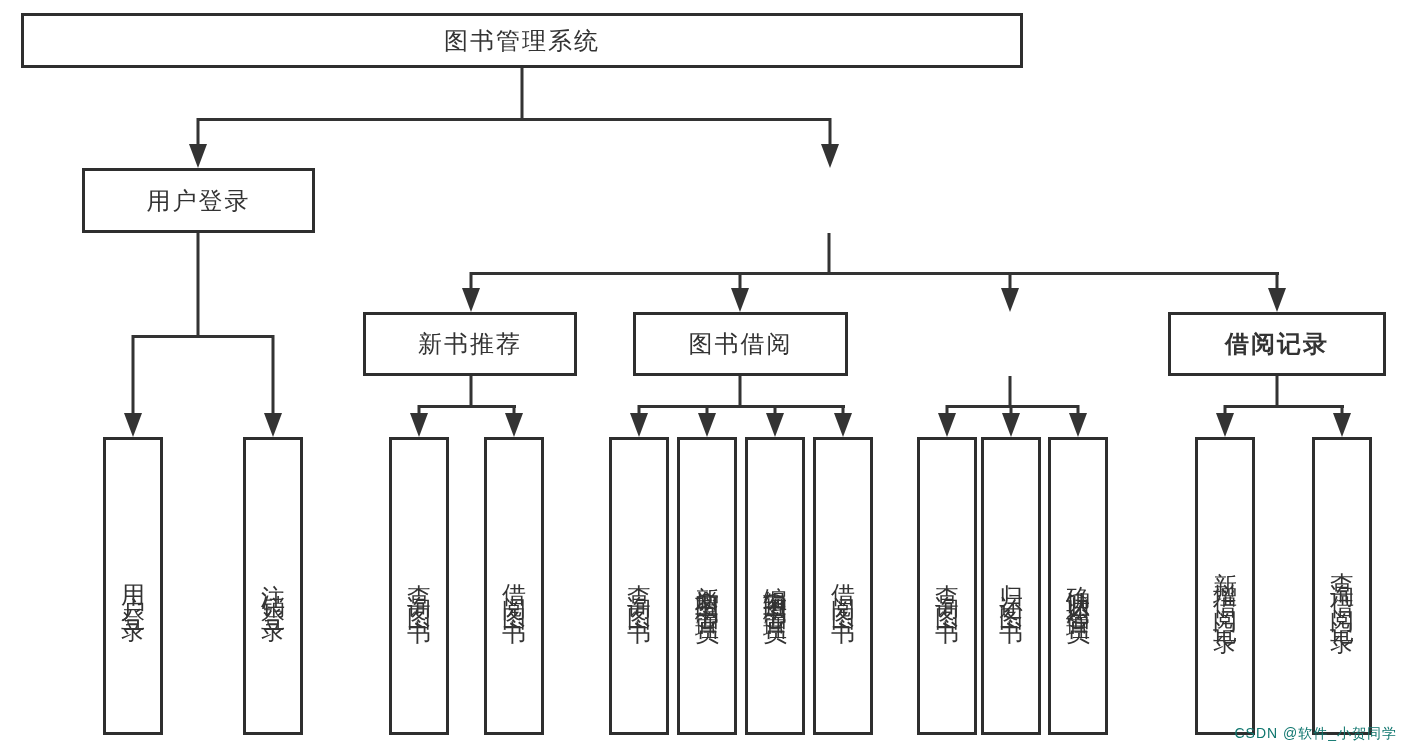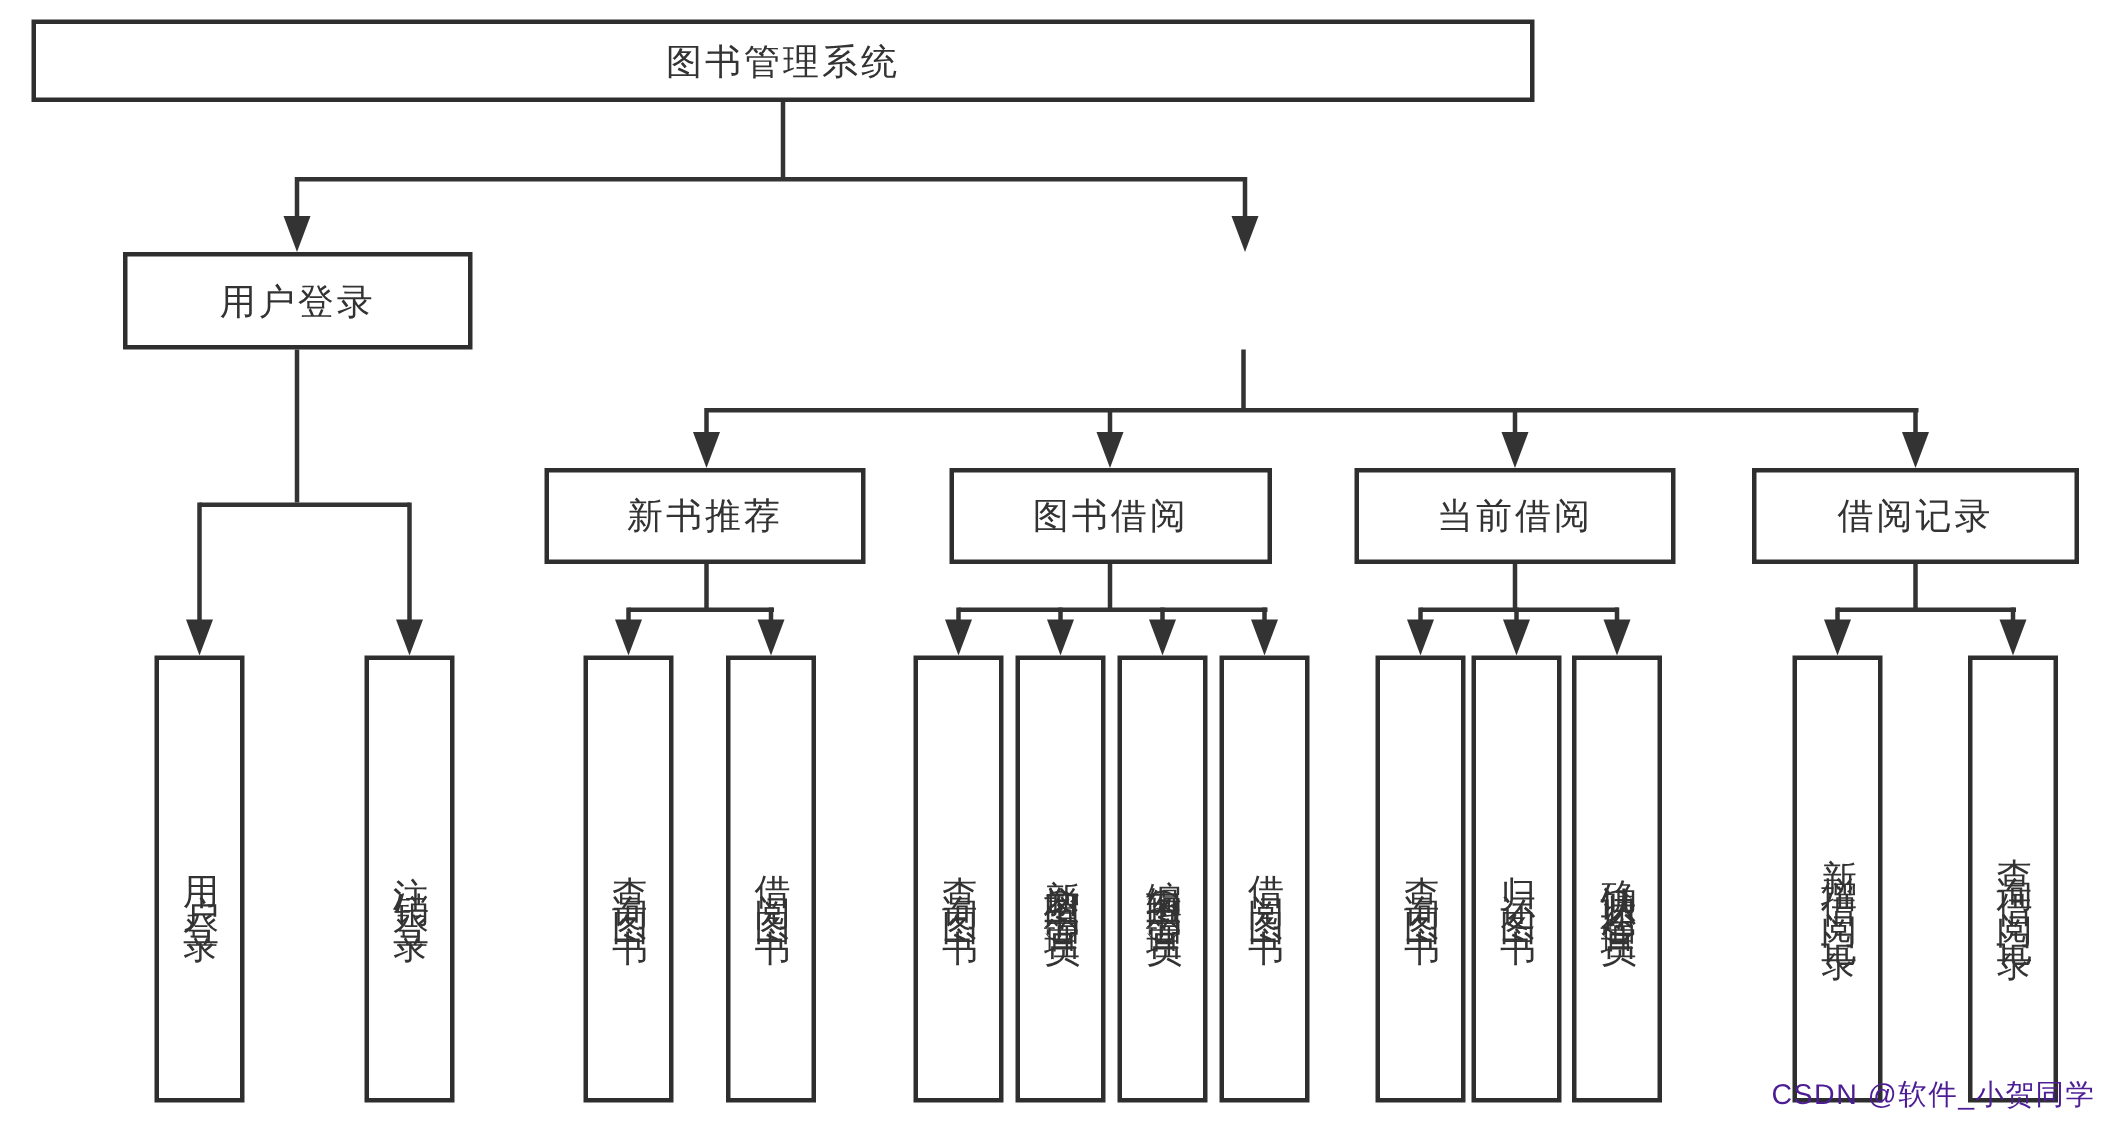--- a/index.html
+++ b/index.html
@@ -18,21 +18,21 @@
   }
   .v-long{letter-spacing:5px;}
   .vline{position:absolute;width:3px;background:#333333;transform:translateX(-50%);}
   .hline{position:absolute;height:3px;background:#333333;}
   .arrow{
     position:absolute;width:0;height:0;
     border-left:9px solid transparent;border-right:9px solid transparent;
     border-top:24px solid #333333;transform:translateX(-50%);
   }
   .watermark{
-    position:absolute;right:8px;bottom:4px;font-size:19px;color:#4c1d95;
+    position:absolute;right:8px;bottom:4px;font-size:14px;color:#0f766e;
     letter-spacing:1px;z-index:5;
   }
 </style>
 </head>
 <body>
 
 <div class="stage">
 
   <div class="box" style="left:21px;top:13px;width:1002px;height:55px;">图书管理系统</div>
 
@@ -58,22 +58,21 @@
   <div class="arrow" style="left:471px;top:288px;"></div>
   <div class="vline" style="left:740px;top:272px;height:20px;"></div>
   <div class="arrow" style="left:740px;top:288px;"></div>
   <div class="vline" style="left:1010px;top:272px;height:20px;"></div>
   <div class="arrow" style="left:1010px;top:288px;"></div>
   <div class="vline" style="left:1277px;top:272px;height:20px;"></div>
   <div class="arrow" style="left:1277px;top:288px;"></div>
 
   <div class="box" style="left:633px;top:312px;width:215px;height:64px;">图书借阅</div>
   <div class="box" style="left:363px;top:312px;width:214px;height:64px;">新书推荐</div>
-  <div class="box" style="left:903px;top:312px;width:214px;height:64px;">当前借阅</div>
-  <div class="box" style="left:1168px;top:312px;width:218px;height:64px;">借阅记录</div>
+  <div class="box" style="left:1168px;top:312px;width:218px;height:64px;font-weight:bold;">借阅记录</div>
 
   <div class="vline" style="left:471px;top:376px;height:32px;"></div>
   <div class="hline" style="left:419px;top:405px;width:97px;"></div>
   <div class="vline" style="left:419px;top:405px;height:14px;"></div>
   <div class="arrow" style="left:419px;top:413px;"></div>
   <div class="vline" style="left:514px;top:405px;height:14px;"></div>
   <div class="arrow" style="left:514px;top:413px;"></div>
 
   <div class="vline" style="left:740px;top:376px;height:32px;"></div>
   <div class="hline" style="left:639px;top:405px;width:206px;"></div>

